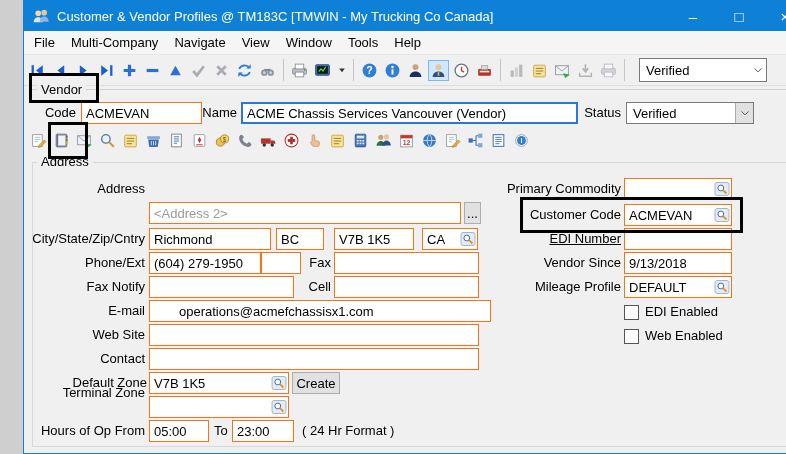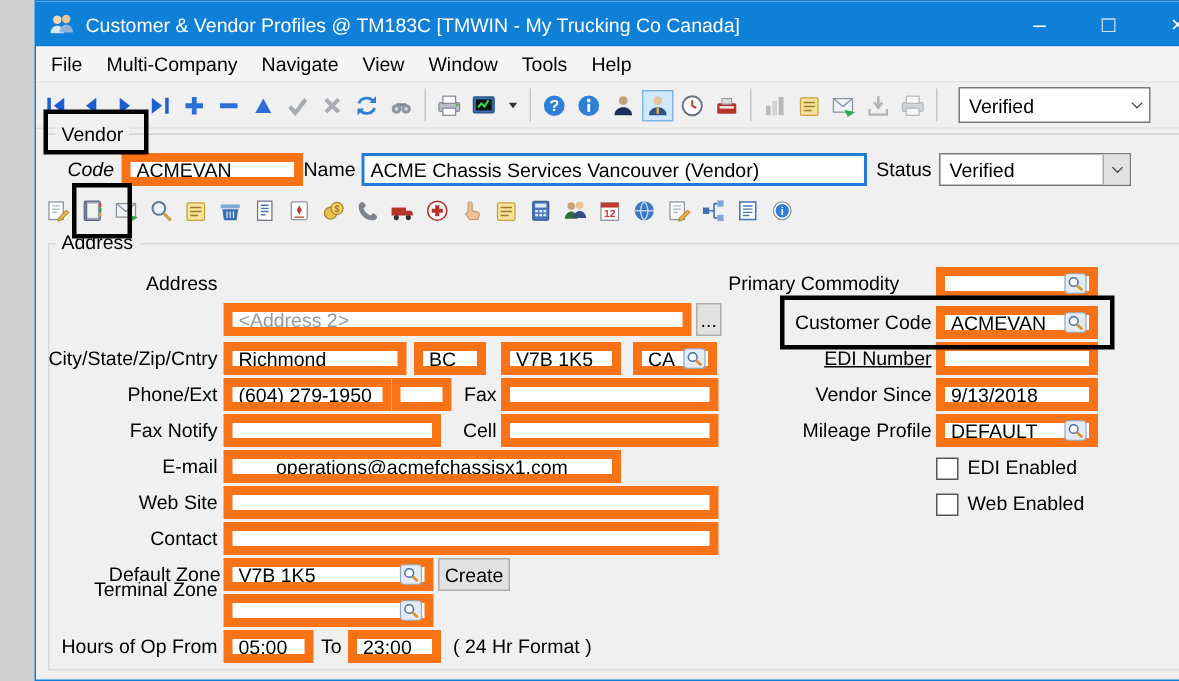--- a/index.html
+++ b/index.html
@@ -33,21 +33,21 @@
   .combo-classic{position:absolute;width:128px;height:22px;}
   .combo-classic .combo-chev{background:#e1e1e1;border-left:1px solid #adadad;}
   
   .vendor-line{position:absolute;top:88px;left:8px;right:8px;border-top:1px solid #d2d2d2;}
   .vendor-label{position:absolute;top:81px;left:13px;background:#f0f0f0;padding:0 4px;}
   .gbox{position:absolute;left:8px;top:161px;right:8px;bottom:6px;border:1px solid #d8d8d8;}
   .gbox-label{position:absolute;top:153px;left:13px;background:#f0f0f0;padding:0 4px;}
   
   .lbl{position:absolute;height:22px;line-height:22px;white-space:nowrap;}
   .r{text-align:right;}
-  .fld,.fldw{position:absolute;height:22px;border:6px solid #f97316;background:#fff;box-sizing:border-box;}
+  .fld,.fldw{position:absolute;height:22px;border:1px solid #f97316;background:#fff;box-sizing:border-box;}
   input.fld{font-family:"Liberation Sans",sans-serif;font-size:13px;padding:0 4px;color:#000;margin:0;}
   input.fld::placeholder{color:#9a9a9a;opacity:1;}
   .fld-focus{border:2px solid #2579d7;}
   .fldw{display:flex;align-items:center;}
   .fv{flex:1;padding-left:4px;white-space:nowrap;overflow:hidden;}
   .lk{width:16px;height:16px;margin-right:1px;flex:0 0 auto;}
   .lk svg{width:16px;height:16px;}
   .btn{position:absolute;height:22px;background:#e1e1e1;border:1px solid #adadad;box-sizing:border-box;display:flex;align-items:center;justify-content:center;font-size:13px;}
   .chk{position:absolute;width:13px;height:13px;background:#fff;border:1px solid #555;box-sizing:content-box;}
   
@@ -253,21 +253,21 @@
           <svg viewBox="0 0 16 16" xmlns="http://www.w3.org/2000/svg">
             <path d="M2.5 5.5l5.5 5.5 5.5-5.5" stroke="#444" stroke-width="1.4" fill="none"></path>
           </svg>
         </span>
     </div>
   </div>
 
   <div class="vendor-line"></div>
   <span class="vendor-label">Vendor</span>
 
-  <span class="lbl r" style="left:0;top:101px;width:52px;font-style:italic;">Code</span>
+  <span class="lbl r" style="left:0;top:101px;width:52px;">Code</span>
   <input class="fld" style="left: 57px; top: 101px; width: 121px;" value="ACMEVAN">
   <span class="lbl r" style="left:160px;top:101px;width:53px;">Name</span>
   <input class="fld fld-focus" style="left: 217px; top: 101px; width: 337px;" value="ACME Chassis Services Vancouver (Vendor)">
   <span class="lbl r" style="left:540px;top:101px;width:57px;">Status</span>
   <div class="combo combo-classic" style="left:602px;top:101px;">
     <span class="combo-val">Verified</span>
     <span class="combo-chev">
         <svg viewBox="0 0 16 16" xmlns="http://www.w3.org/2000/svg">
           <path d="M2.5 5.5l5.5 5.5 5.5-5.5" stroke="#444" stroke-width="1.4" fill="none"></path>
         </svg>
@@ -461,21 +461,21 @@
   <input class="fld" style="left: 237px; top: 251px; width: 40px;" value="">
   <span class="lbl r" style="left:270px;top:251px;width:37px;">Fax</span>
   <input class="fld" style="left: 310px; top: 251px; width: 145px;" value="">
 
   <span class="lbl r" style="left:0;top:275px;width:121px;">Fax Notify</span>
   <input class="fld" style="left: 125px; top: 275px; width: 145px;" value="">
   <span class="lbl r" style="left:270px;top:275px;width:37px;">Cell</span>
   <input class="fld" style="left: 310px; top: 275px; width: 145px;" value="">
 
   <span class="lbl r" style="left:0;top:299px;width:121px;">E-mail</span>
-  <input class="fld" style="left: 125px; top: 299px; width: 265px; padding-left: 29px;" value="operations@acmefchassisx1.com">
+  <input class="fld" style="left: 125px; top: 299px; width: 342px; padding-left: 29px;" value="operations@acmefchassisx1.com">
 
   <span class="lbl r" style="left:0;top:323px;width:121px;">Web Site</span>
   <input class="fld" style="left: 125px; top: 323px; width: 330px;" value="">
 
   <span class="lbl r" style="left:0;top:347px;width:121px;">Contact</span>
   <input class="fld" style="left: 125px; top: 347px; width: 330px;" value="">
 
   <span class="lbl r" style="left:2px;top:371px;width:121px;">Default Zone</span>
   <div class="fldw" style="left:125px;top:371px;width:140px;">
     <span class="fv">V7B 1K5</span>
@@ -496,21 +496,21 @@
           <path d="M8.9 9.1l3.6 3.4" stroke="#d9952a" stroke-width="1.8"></path>
         </svg></span>
   </div>
 
   <span class="lbl r" style="left:0;top:419px;width:121px;">Hours of Op From</span>
   <input class="fld" style="left: 125px; top: 419px; width: 60px;" value="05:00">
   <span class="lbl" style="left:190px;top:419px;text-align:center;">To</span>
   <input class="fld" style="left: 208px; top: 419px; width: 62px;" value="23:00">
   <span class="lbl" style="left:278px;top:419px;">( 24 Hr Format )</span>
 
-  <span class="lbl r" style="left:440px;top:177px;width:157px;text-align:center;">Primary Commodity</span>
+  <span class="lbl r" style="left:440px;top:177px;width:157px;">Primary Commodity</span>
   <div class="fldw" style="left:600px;top:177px;width:108px;">
     <span class="fv"></span>
     <span class="lk"><svg viewBox="0 0 16 16" xmlns="http://www.w3.org/2000/svg">
           <rect x="1" y="1.5" width="14" height="13" rx="2" fill="#e3ebf4" stroke="#93a6bd" stroke-width=".8"></rect>
           <circle cx="6.8" cy="7" r="2.9" fill="#fff" stroke="#4a6da8" stroke-width="1"></circle>
           <path d="M8.9 9.1l3.6 3.4" stroke="#d9952a" stroke-width="1.8"></path>
         </svg></span>
   </div>
 
   <span class="lbl r" style="left:440px;top:203px;width:157px;">Customer Code</span>

